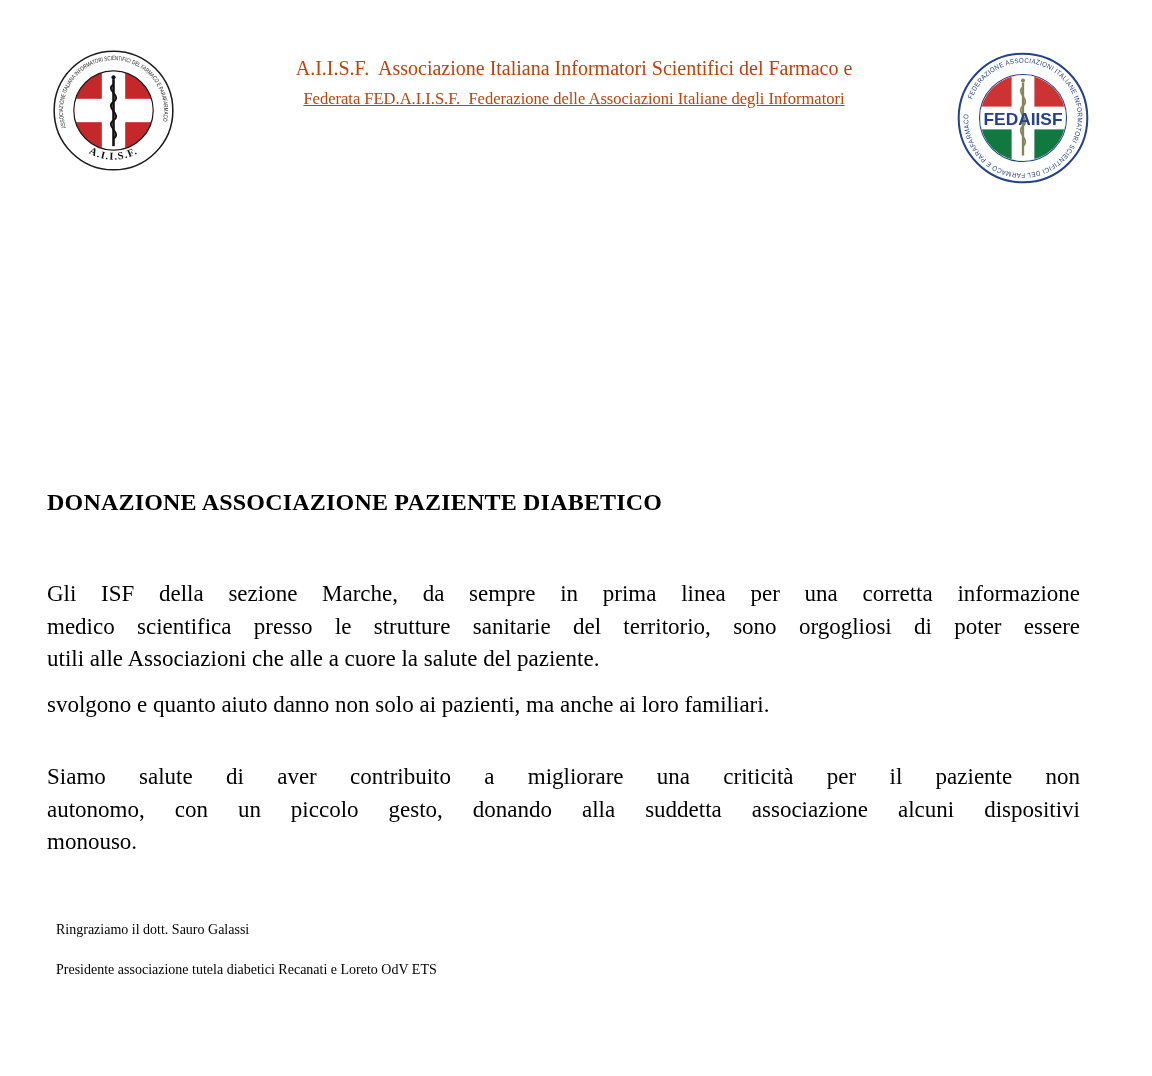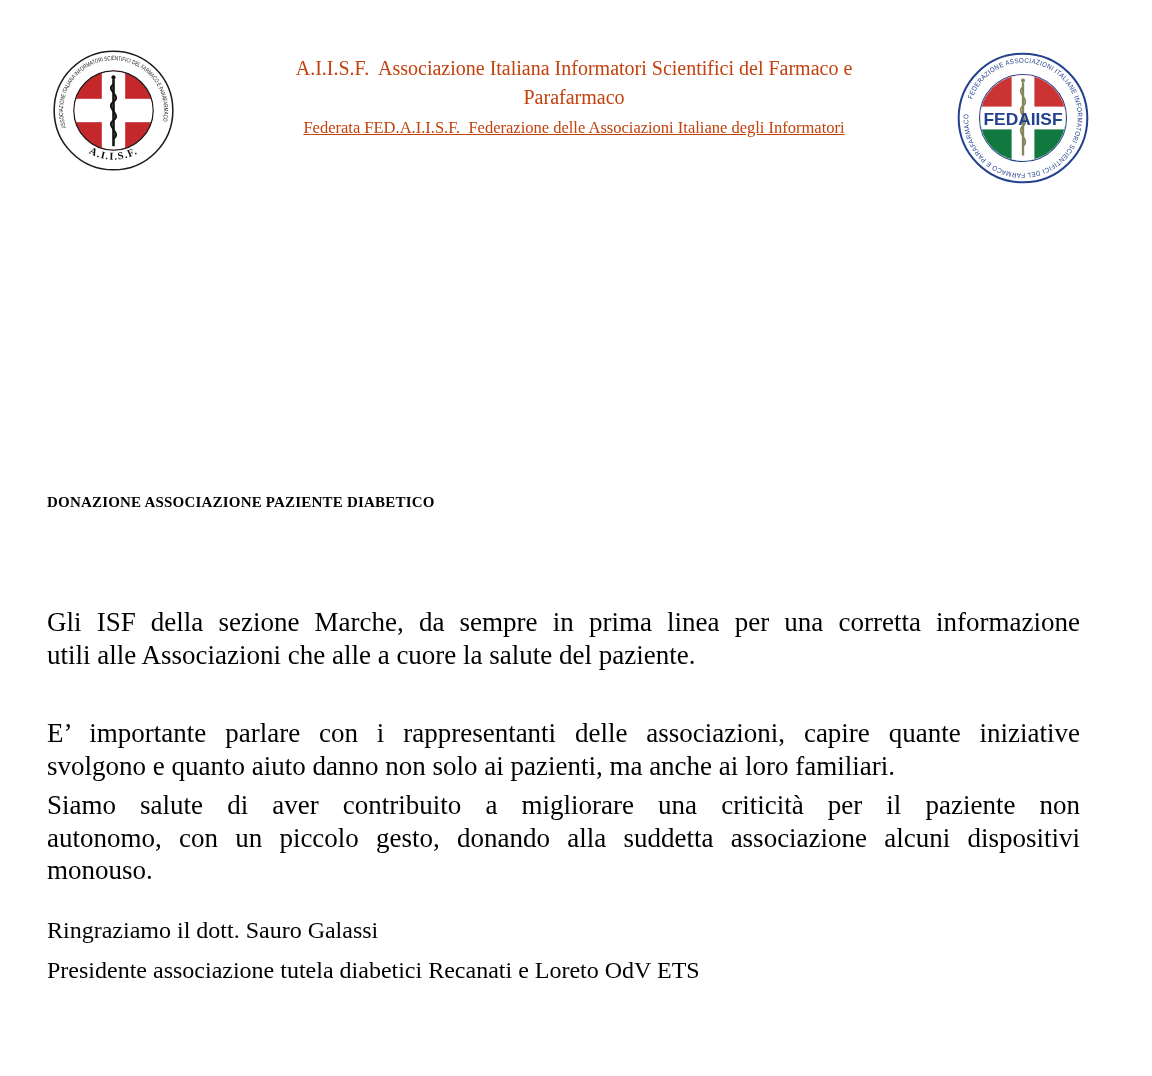--- a/index.html
+++ b/index.html
@@ -14,27 +14,27 @@
   .header-text{
     position:absolute;left:171px;top:54px;width:806px;text-align:center;
     color:#c2410c;
   }
   .hdr-main-line{display:block;font-size:20px;line-height:29px;white-space:pre-wrap;}
   .hdr-sub{margin-top:4px;text-decoration:underline;}
   .hdr-sub-line{display:block;font-size:16.5px;line-height:23px;white-space:pre-wrap;}
   
   .doc-title{
     position:absolute;left:47px;top:486px;width:1033px;
-    font-size:15px;font-weight:bold;line-height:33px;letter-spacing:.2px;
+    font-size:24px;font-weight:bold;line-height:33px;letter-spacing:.2px;
   }
-  .para{position:absolute;left:47px;width:1033px;font-size:27px;line-height:32.5px;margin-top:28px;}
+  .para{position:absolute;left:47px;width:1033px;font-size:23px;line-height:32.5px;}
   .p1{top:578px;} .p2{top:689px;} .p3{top:761px;}
   .jl{display:block;text-align:justify;text-align-last:justify;}
   .ll{display:block;text-align:left;}
-  .closing{position:absolute;left:47px;width:1033px;font-size:24px;line-height:32.5px;}
+  .closing{position:absolute;left:56px;width:1033px;font-size:14px;line-height:32.5px;}
   .c1{top:914px;} .c2{top:954px;}
   
   .ring-text{font-family:"Liberation Sans","DejaVu Sans",sans-serif;}
 </style>
 </head>
 <body>
 
 <div class="page">
 
   <svg class="logo logo-left" viewBox="0 0 200 200">
@@ -59,21 +59,20 @@
     <text class="ring-text" font-size="9.8" fill="#1a1a1a">
       <textPath href="#lring" startOffset="0" textLength="303" lengthAdjust="spacingAndGlyphs">ASSOCIAZIONE ITALIANA INFORMATORI SCIENTIFICI DEL FARMACO E PARAFARMACO</textPath>
     </text>
     <text font-size="17" font-weight="bold" fill="#111" letter-spacing="2" text-anchor="middle" font-family="Liberation Serif, DejaVu Serif, serif">
       <textPath href="#lbot" startOffset="50%">A.I.I.S.F.</textPath>
     </text>
   </svg>
 
   <div class="header-text">
     <span class="hdr-main-line">A.I.I.S.F.  Associazione Italiana Informatori Scientifici del Farmaco e</span>
-    <span class="hdr-main-line">Parafarmaco</span>
     <div class="hdr-sub">
       <span class="hdr-sub-line">Federata FED.A.I.I.S.F.  Federazione delle Associazioni Italiane degli Informatori</span>
     </div>
   </div>
 
   <svg class="logo logo-right" viewBox="0 0 200 200">
     <defs>
       <clipPath id="rclip">
           <circle cx="100" cy="100" r="64"></circle>
         </clipPath>
@@ -95,25 +94,25 @@
     <text x="100" y="110" text-anchor="middle" font-size="26" font-weight="bold" fill="#24418E" class="ring-text" textLength="118" lengthAdjust="spacingAndGlyphs">FEDAIISF</text>
     <text class="ring-text" font-size="10.2" fill="#24418E" letter-spacing="0.6">
       <textPath href="#rring" startOffset="0" textLength="492" lengthAdjust="spacingAndGlyphs">FEDERAZIONE ASSOCIAZIONI ITALIANE INFORMATORI SCIENTIFICI DEL FARMACO E PARAFARMACO</textPath>
     </text>
   </svg>
 
   <div class="doc-title">DONAZIONE ASSOCIAZIONE PAZIENTE DIABETICO</div>
 
   <div class="para p1">
     <span class="jl">Gli ISF della sezione Marche, da sempre in prima linea per una corretta informazione</span>
+    <span class="jl">medico scientifica presso le strutture sanitarie del territorio, sono orgogliosi di poter essere</span>
     <span class="ll">utili alle Associazioni che alle a cuore la salute del paziente.</span>
   </div>
 
   <div class="para p2">
-    <span class="jl">E’ importante parlare con i rappresentanti delle associazioni, capire quante iniziative</span>
     <span class="ll">svolgono e quanto aiuto danno non solo ai pazienti, ma anche ai loro familiari.</span>
   </div>
 
   <div class="para p3">
     <span class="jl">Siamo salute di aver contribuito a migliorare una criticità per il paziente non</span>
     <span class="jl">autonomo, con un piccolo gesto, donando alla suddetta associazione alcuni dispositivi</span>
     <span class="ll">monouso.</span>
   </div>
 
   <div class="closing c1">Ringraziamo il dott. Sauro Galassi</div>

